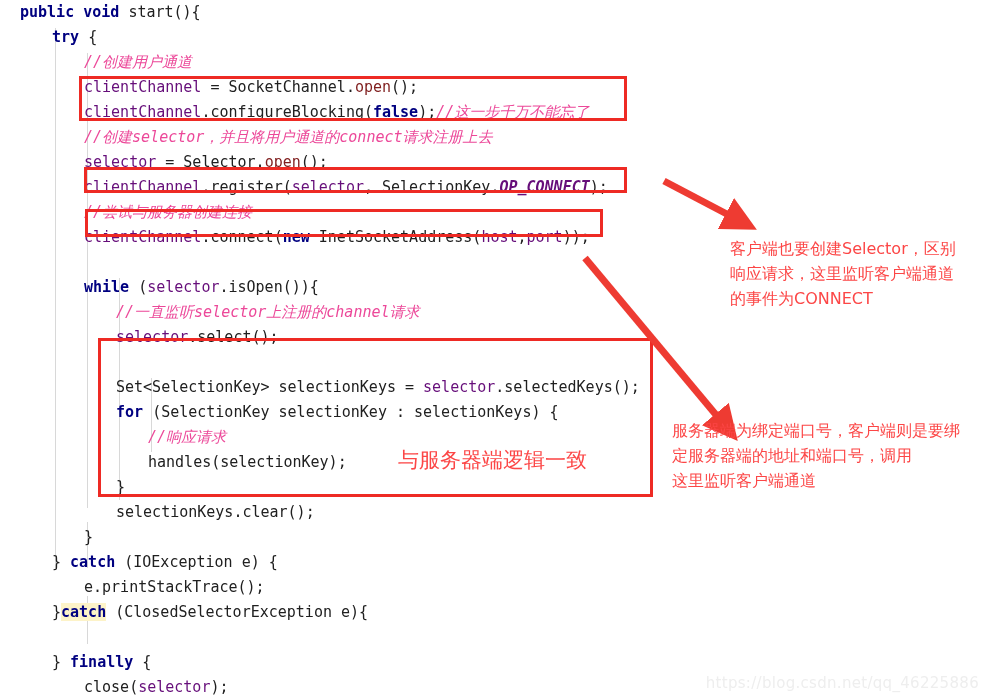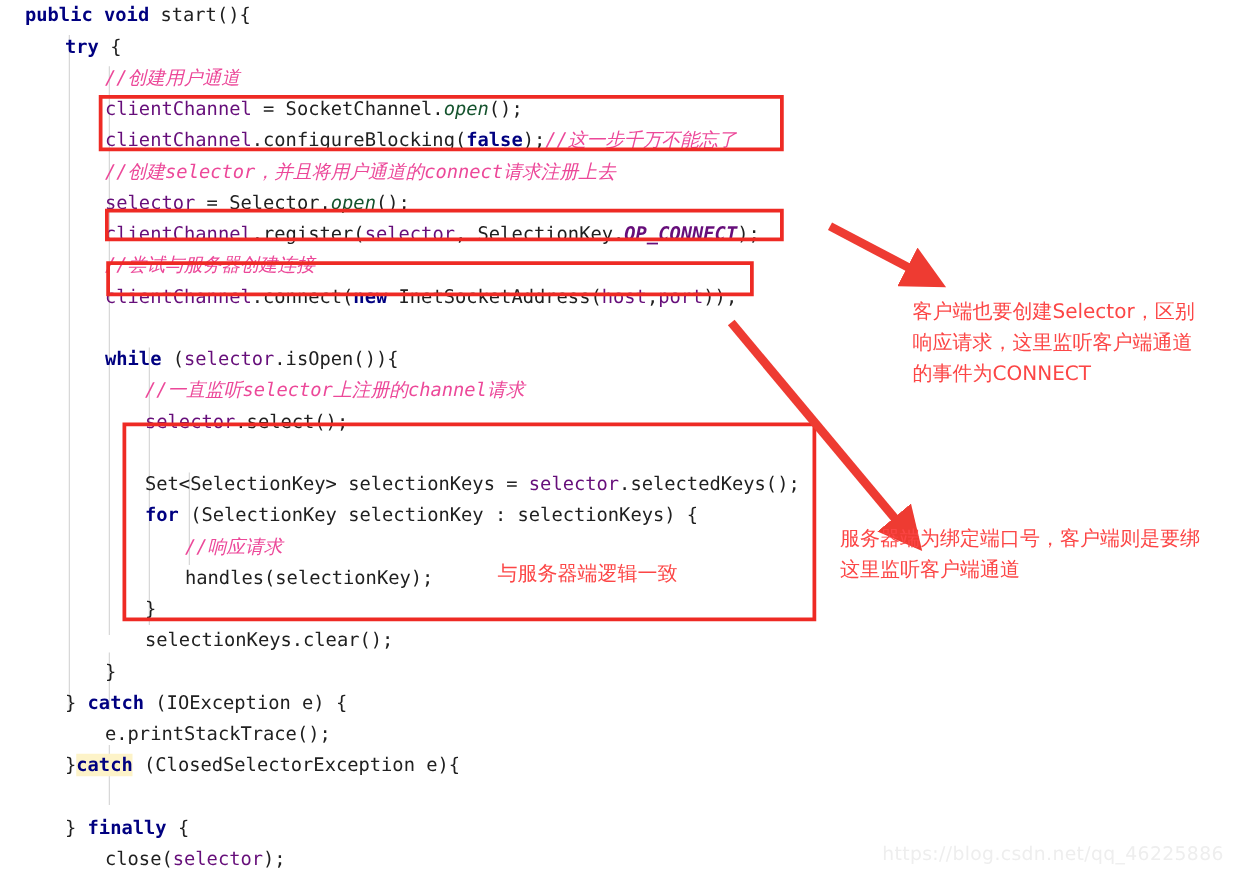--- a/index.html
+++ b/index.html
@@ -33,21 +33,21 @@
   }
   .ln {
     position: relative;
     height: 25px;
     white-space: pre;
     padding-left: 20px;
   }
   .kw   { color: #000080; font-weight: bold; }
   .var  { color: #660e7a; font-weight: normal; }
   .st   { color: #660e7a; font-weight: bold; font-style: italic; }
-  .mth  { color: #14532d; font-style: italic; }
+  .mth  { color: #7f1d1d; }
   .cmt  { color: #ec4899; font-style: italic; }
   .plain{ color: #202020; }
   .hl   { background: #fdf3c8; color: #000080; font-weight: bold; }
 
   
   .guide {
     position: absolute;
     top: 0;
     width: 1px;
     background: #d8d8d8;
@@ -66,21 +66,21 @@
     position: absolute;
     color: #fc4646;
     font-family: "DejaVu Sans", "Liberation Sans", sans-serif;
     font-size: 16px;
     line-height: 25px;
   }
   .note-small {
     position: absolute;
     color: #fc4646;
     font-family: Liberation Sans, sans-serif;
-    font-size: 16px;
+    font-size: 21px;
     line-height: 20px;
   }
 
   
   .arrow-svg {
     position: absolute;
     pointer-events: none;
     overflow: visible;
   }
 
@@ -130,20 +130,21 @@
   </svg>
 
   <div class="note" style="left:730px; top:236px; width:255px;">
     <div>客户端也要创建Selector，区别</div>
     <div>响应请求，这里监听客户端通道</div>
     <div>的事件为CONNECT</div>
   </div>
 
   <div class="note" style="left:672px; top:418px; width:315px;">
     <div>服务器端为绑定端口号，客户端则是要绑</div>
+    <div>定服务器端的地址和端口号，调用</div>
     <div>这里监听客户端通道</div>
   </div>
 
   <div class="note-small" style="left:398px; top:450px;">
     <div>与服务器端逻辑一致</div>
   </div>
 
   <div id="watermark">https://blog.csdn.net/qq_46225886</div>
 
 </div>

